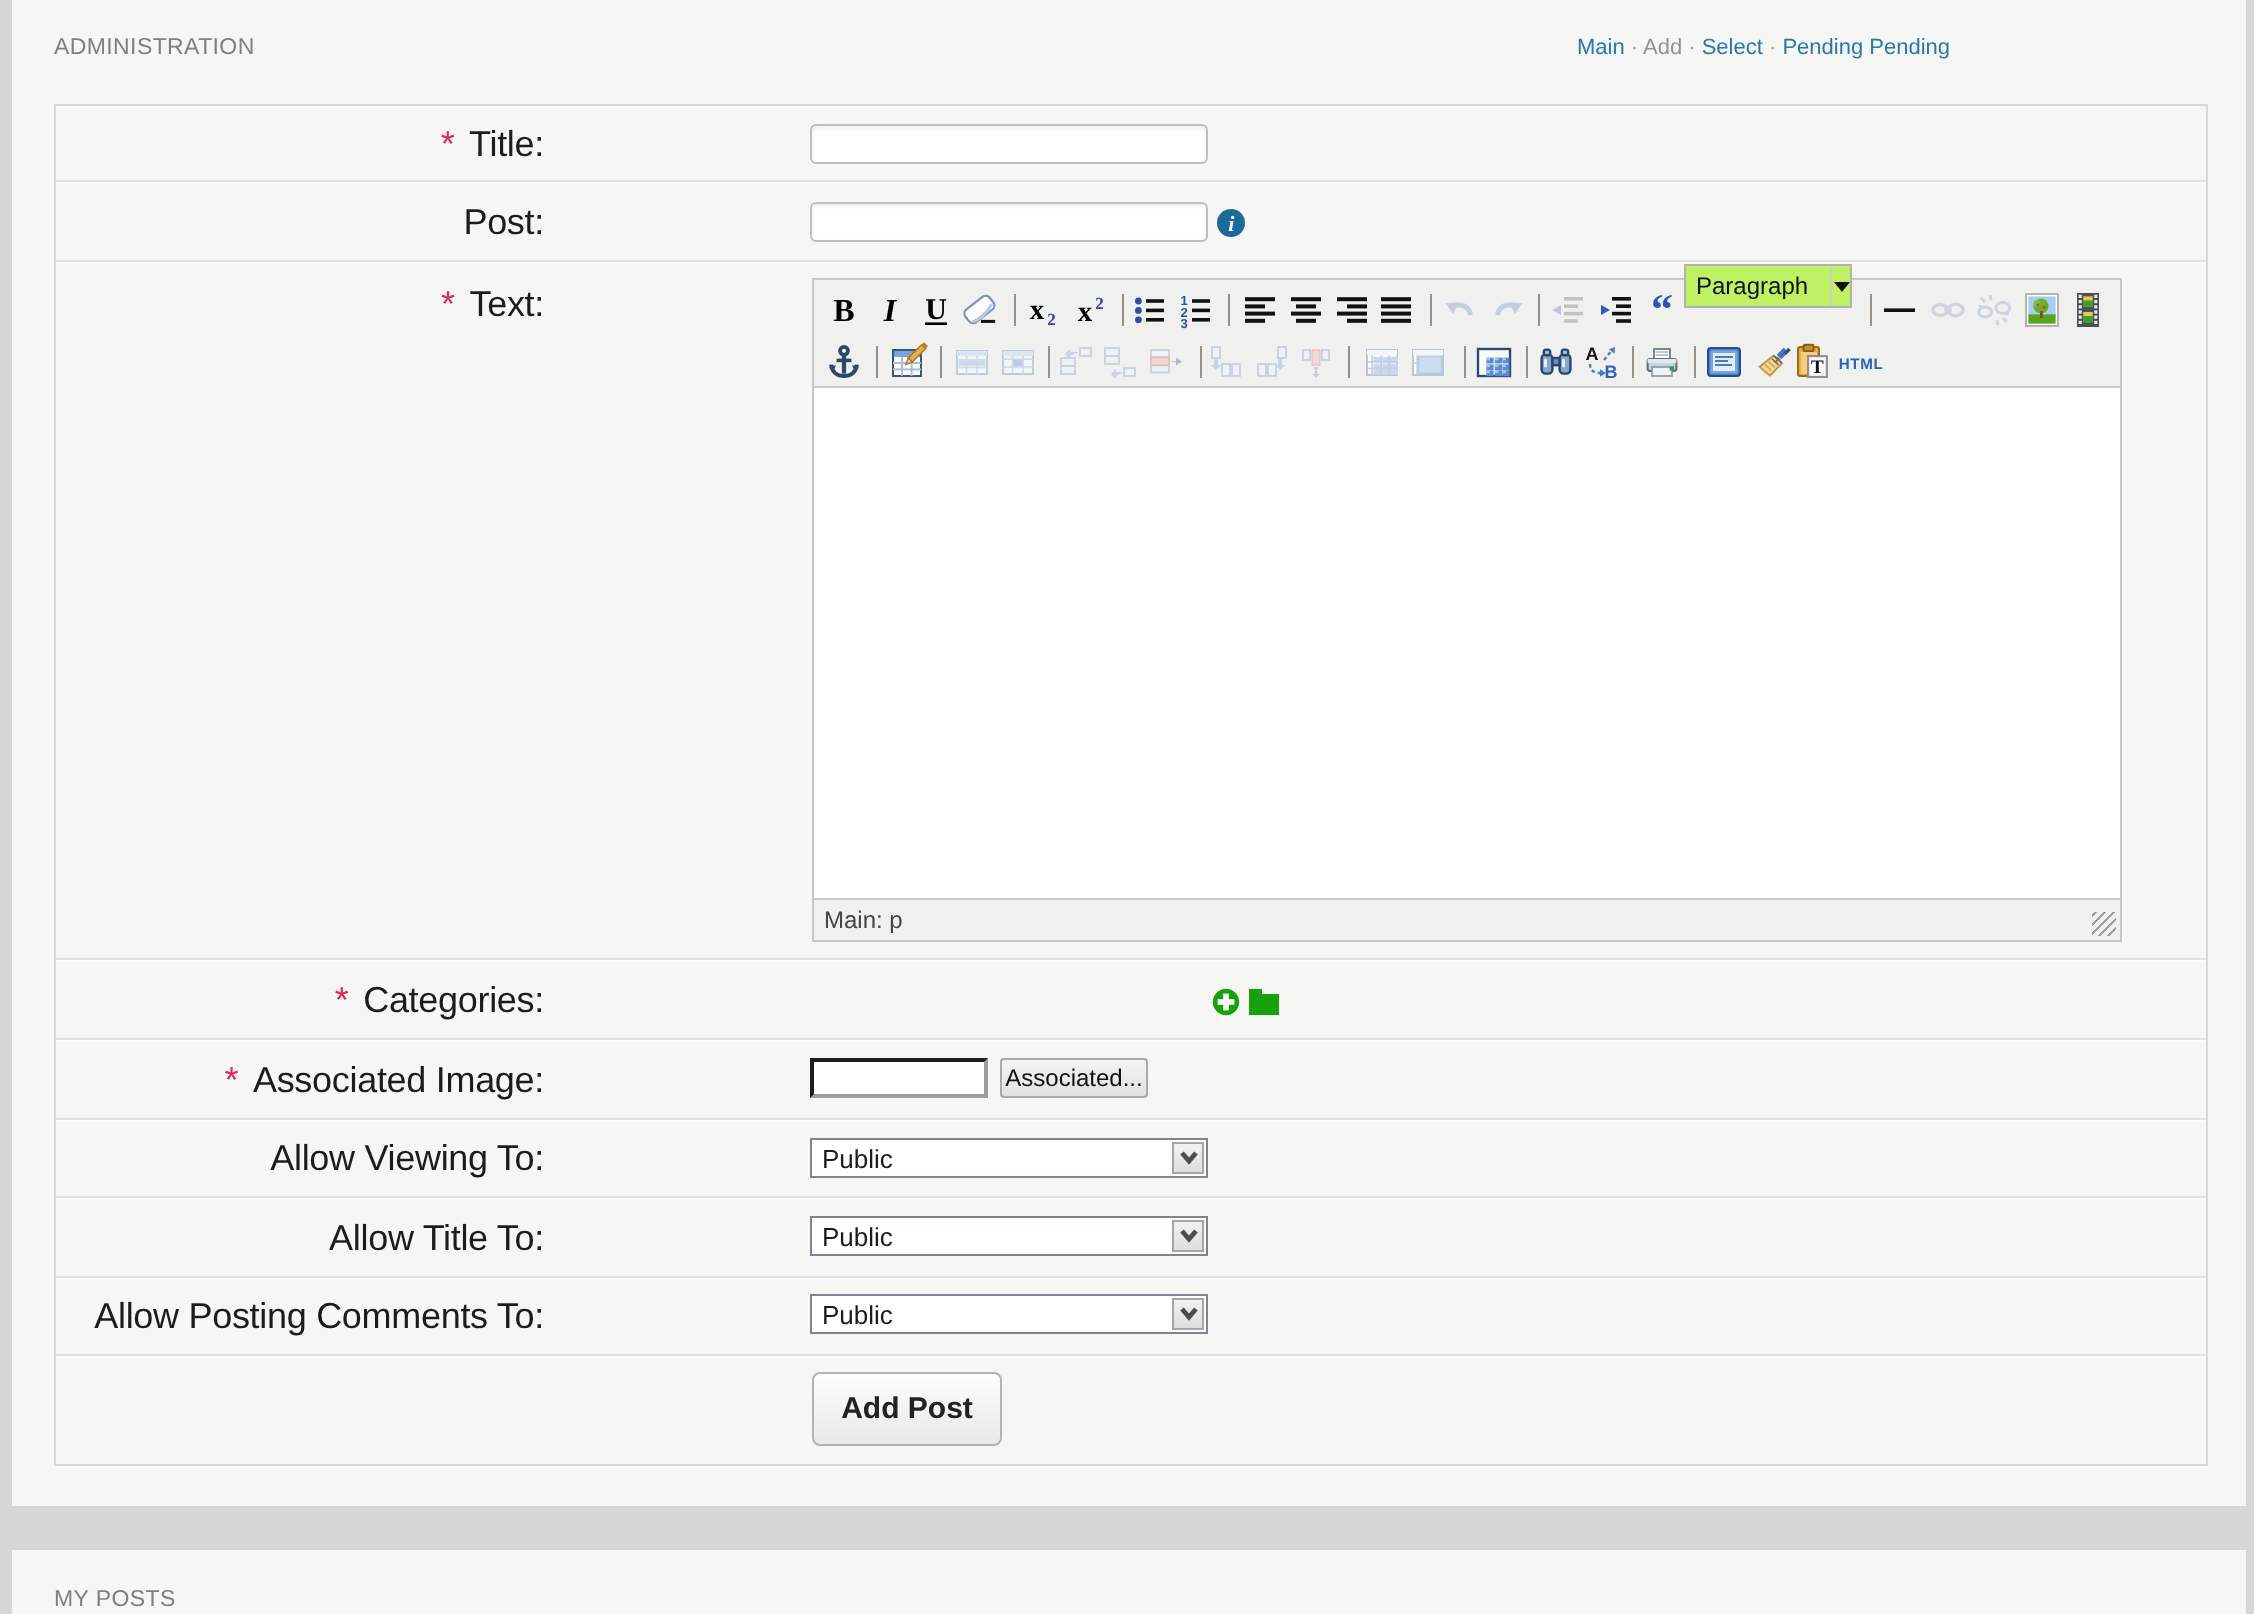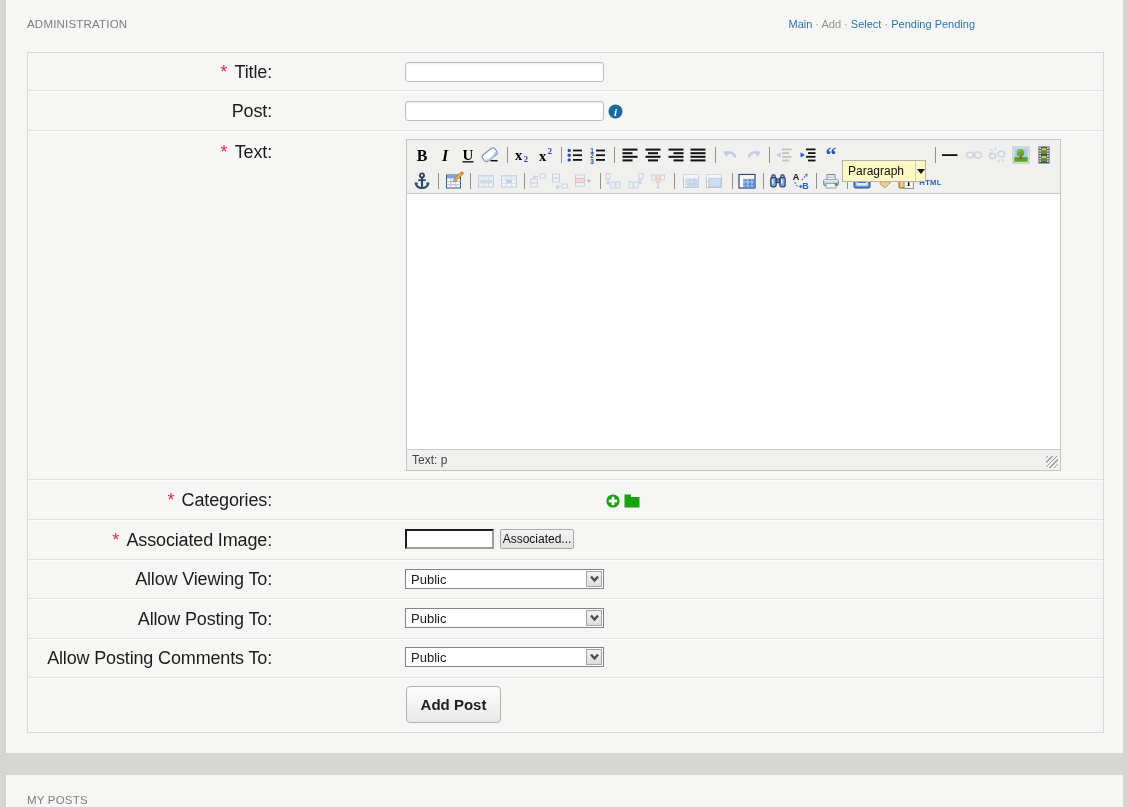--- a/index.html
+++ b/index.html
@@ -18,21 +18,21 @@
 .wbtn{position:absolute;right:1px;top:1px;width:16px;height:16px;background:linear-gradient(#f2f2f2,#ddd);border:1px solid #a5a5a5;box-sizing:border-box;display:flex;align-items:center;justify-content:center}
 .tb{position:absolute;width:20px;height:20px}
 .tb svg{display:block}
 .ts{position:absolute;width:1px;height:16px;background:#988f86}
 .mce{position:absolute;left:406px;top:139px;width:653px;height:330px;border:1px solid #c6c6c6;background:#f0f0ee}
 .mwhite{position:absolute;left:407px;top:194px;width:653px;height:255px;background:#fff}
 .mtline{position:absolute;left:407px;top:193px;width:653px;height:1px;background:#c9c9c9}
 .mstat{position:absolute;left:407px;top:449px;width:653px;height:21px;background:#f0f0ee;border-top:1px solid #c9c9c9;box-sizing:border-box}
 .mpath{position:absolute;left:5px;top:3px;font-size:12px;color:#444}
 .grip{position:absolute;right:2px;bottom:2px;width:12px;height:12px;background:repeating-linear-gradient(-45deg,transparent 0 2.2px,#a0a0a0 2.2px 3.2px)}
-.drop{position:absolute;left:842px;top:160px;width:84px;height:22px;background:#fef9c3;border:1px solid #b2b2b2;box-sizing:border-box}
+.drop{position:absolute;left:842px;top:132px;width:84px;height:22px;background:#bef264;border:1px solid #b2b2b2;box-sizing:border-box}
 .dtxt{position:absolute;left:5px;top:3px;font-size:12px;color:#111}
 .dbtn{position:absolute;right:0;top:0;width:9px;height:20px;border-left:1px solid #ccc;display:flex;align-items:center;justify-content:center}
 .filebox{position:absolute;left:405px;top:529px;width:89px;height:20px;background:#fff;box-sizing:border-box;border:2px solid;border-color:#1d1d1d #9d9d9d #9d9d9d #1d1d1d}
 .filebtn{position:absolute;left:500px;top:529px;width:74px;height:20px;box-sizing:border-box;background:linear-gradient(#f4f4f4,#e2e2e2);border:1px solid #a9a9a9;border-radius:2px;font-size:12px;color:#111;text-align:center;line-height:18px}
 .addpost{position:absolute;left:406px;top:686px;width:95px;height:37px;box-sizing:border-box;background:linear-gradient(#fdfdfd,#e9e9e9);border:1px solid #b3b3b3;border-radius:4px;font-size:15px;font-weight:bold;color:#222;text-align:center;line-height:35px}
 .icon{position:absolute}
 </style></head><body>
 <div id="page">
     <div class="panel" style="top:0;height:753px"></div>
     <div class="panel" style="top:775px;height:32px"></div>
@@ -47,21 +47,21 @@
     <div class="sep" style="top:559px"></div>
     <div class="sep" style="top:598px"></div>
     <div class="sep" style="top:638px"></div>
     <div class="sep" style="top:677px"></div>
     <div class="lbl" style="top:62px"><span class="req">* </span>Title:</div>
     <div class="lbl" style="top:101px">Post:</div>
     <div class="lbl" style="top:142px"><span class="req">* </span>Text:</div>
     <div class="lbl" style="top:490px"><span class="req">* </span>Categories:</div>
     <div class="lbl" style="top:530px"><span class="req">* </span>Associated Image:</div>
     <div class="lbl" style="top:569px">Allow Viewing To:</div>
-    <div class="lbl" style="top:609px">Allow Posting To:</div>
+    <div class="lbl" style="top:609px">Allow Title To:</div>
     <div class="lbl" style="top:648px">Allow Posting Comments To:</div>
     <div class="inp" style="top:62px"></div>
     <div class="inp" style="top:101px"></div>
     <div class="icon" style="left:608px;top:104px"><svg width="15" height="15" viewBox="0 0 15 15">
         <circle cx="7.5" cy="7.5" r="7" fill="#1a6a9a"></circle>
         <text x="7.6" y="11.6" font-family="Liberation Serif" font-size="11" font-weight="bold" font-style="italic" text-anchor="middle" fill="#fff">i</text>
       </svg></div>
     <div class="mce"></div>
     <div class="mtline"></div>
     <div class="mwhite"></div>
@@ -526,21 +526,21 @@
     </div>
     <div class="drop">
       <span class="dtxt">Paragraph</span>
       <span class="dbtn">
         <svg width="8" height="5" viewBox="0 0 8 5">
           <path d="M0 0 L8 0 L4 5 Z" fill="#111"></path>
         </svg>
       </span>
     </div>
     <div class="mstat">
-      <span class="mpath">Text: p</span>
+      <span class="mpath">Main: p</span>
       <span class="grip"></span>
     </div>
     <div class="icon" style="left:606px;top:494px"><svg width="14" height="14" viewBox="0 0 14 14">
         <circle cx="7" cy="7" r="6.6" fill="#17a10c"></circle>
         <rect x="2.8" y="5.6" width="8.4" height="2.8" fill="#fff"></rect>
         <rect x="5.6" y="2.8" width="2.8" height="8.4" fill="#fff"></rect>
       </svg></div>
     <div class="icon" style="left:624px;top:494px"><svg width="16" height="14" viewBox="0 0 16 14">
         <path d="M0.5 13.5 L0.5 0.5 L7 0.5 L7 3 L15.5 3 L15.5 13.5 Z" fill="#17a10c"></path>
       </svg></div>

